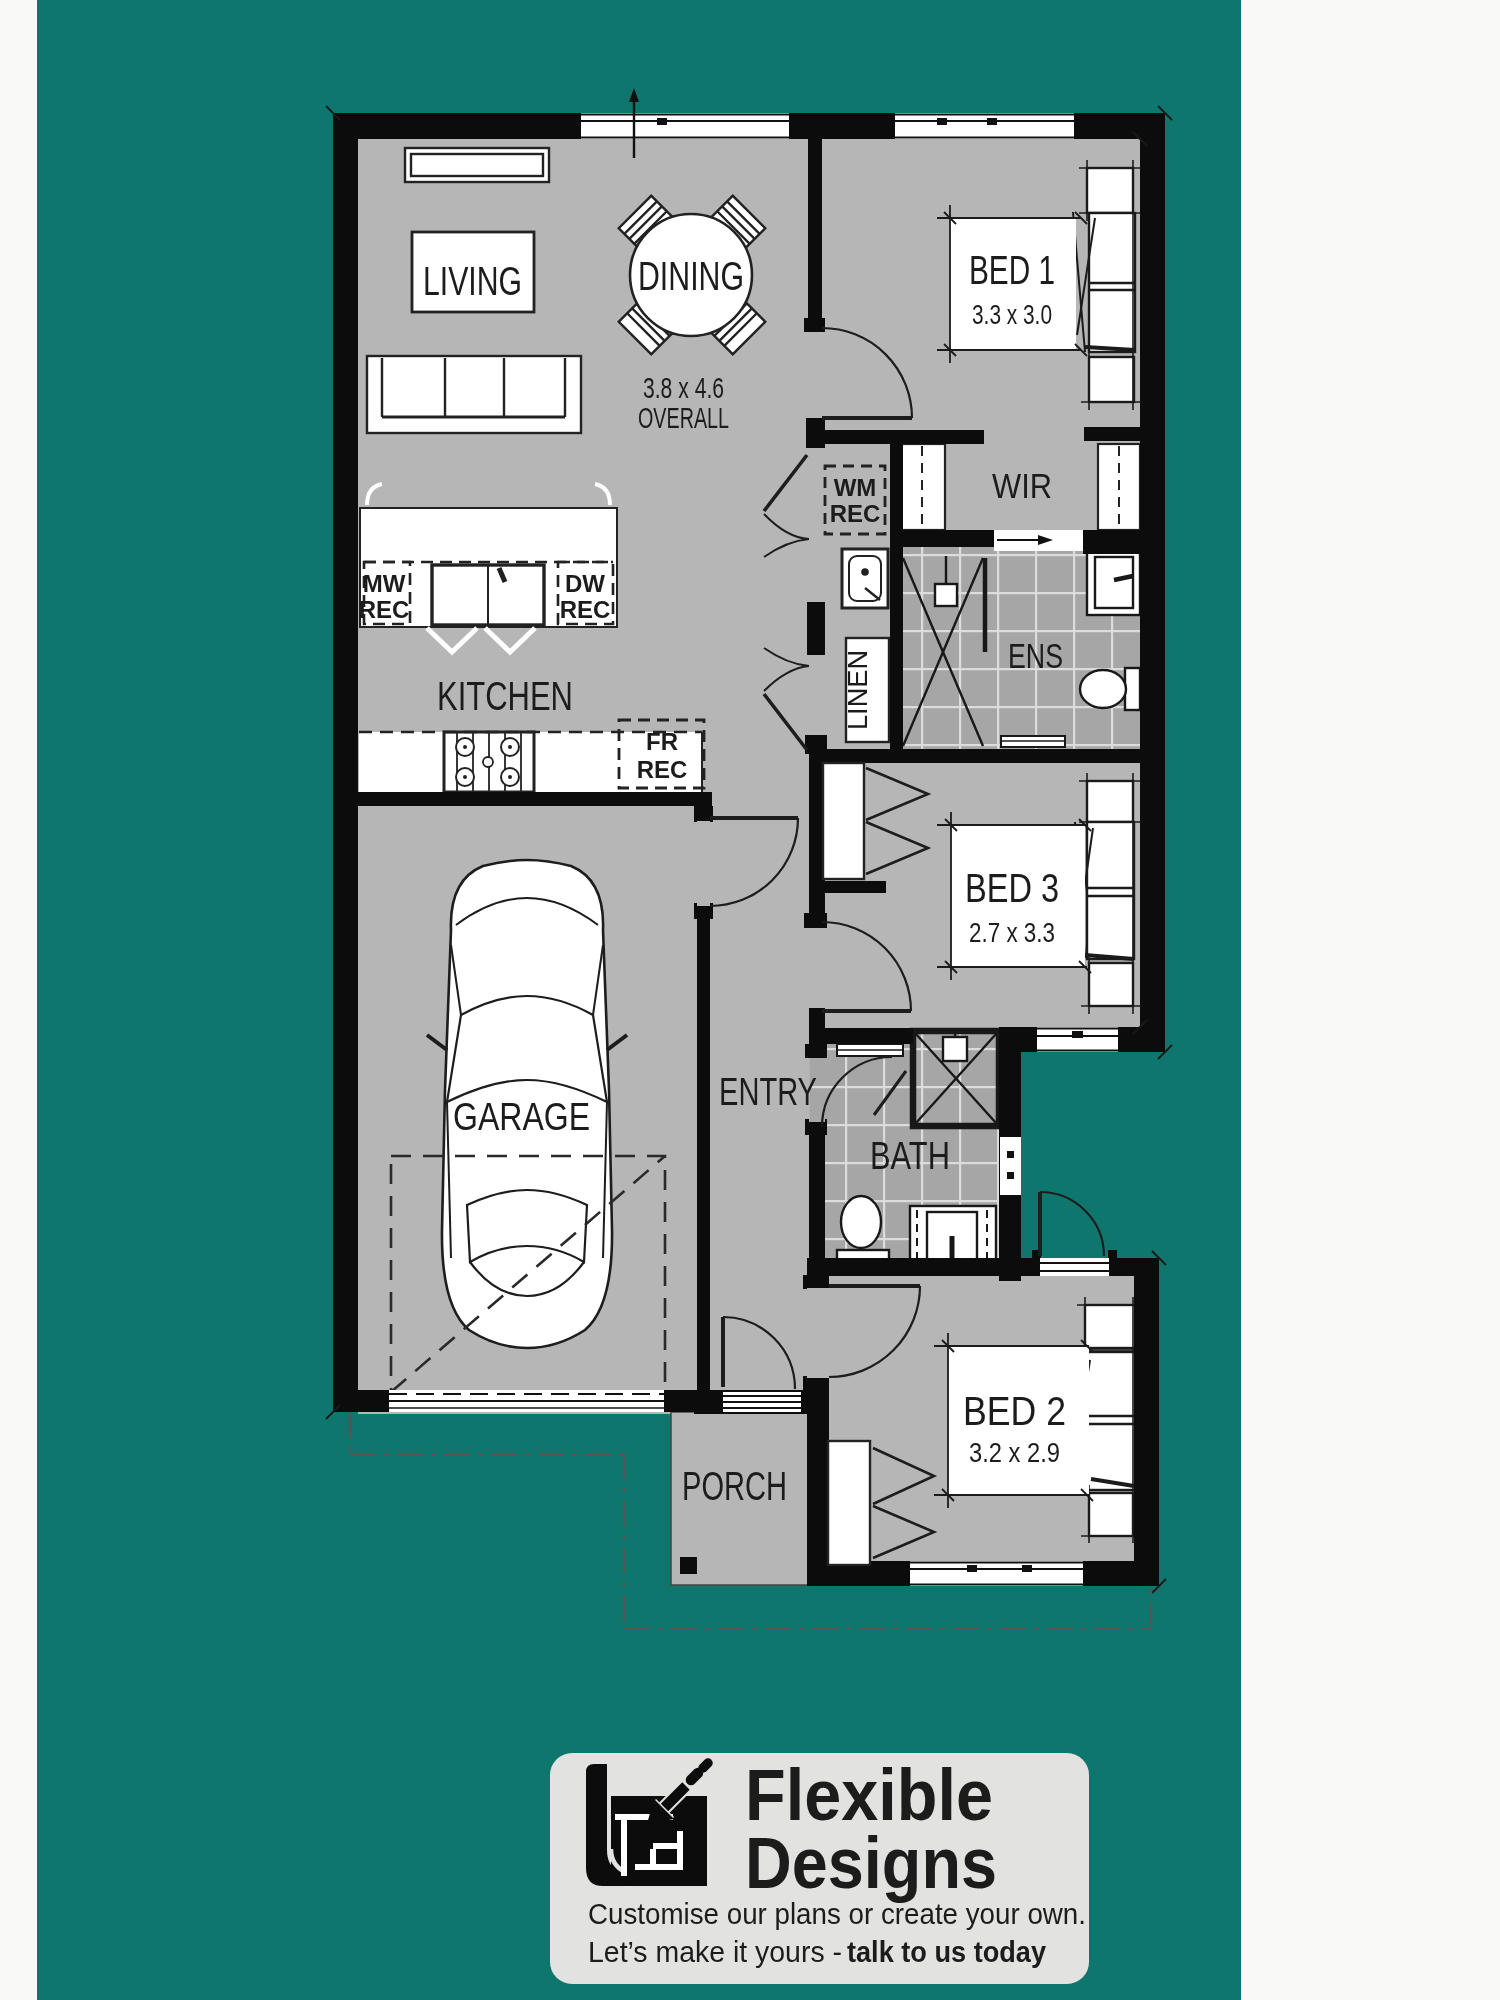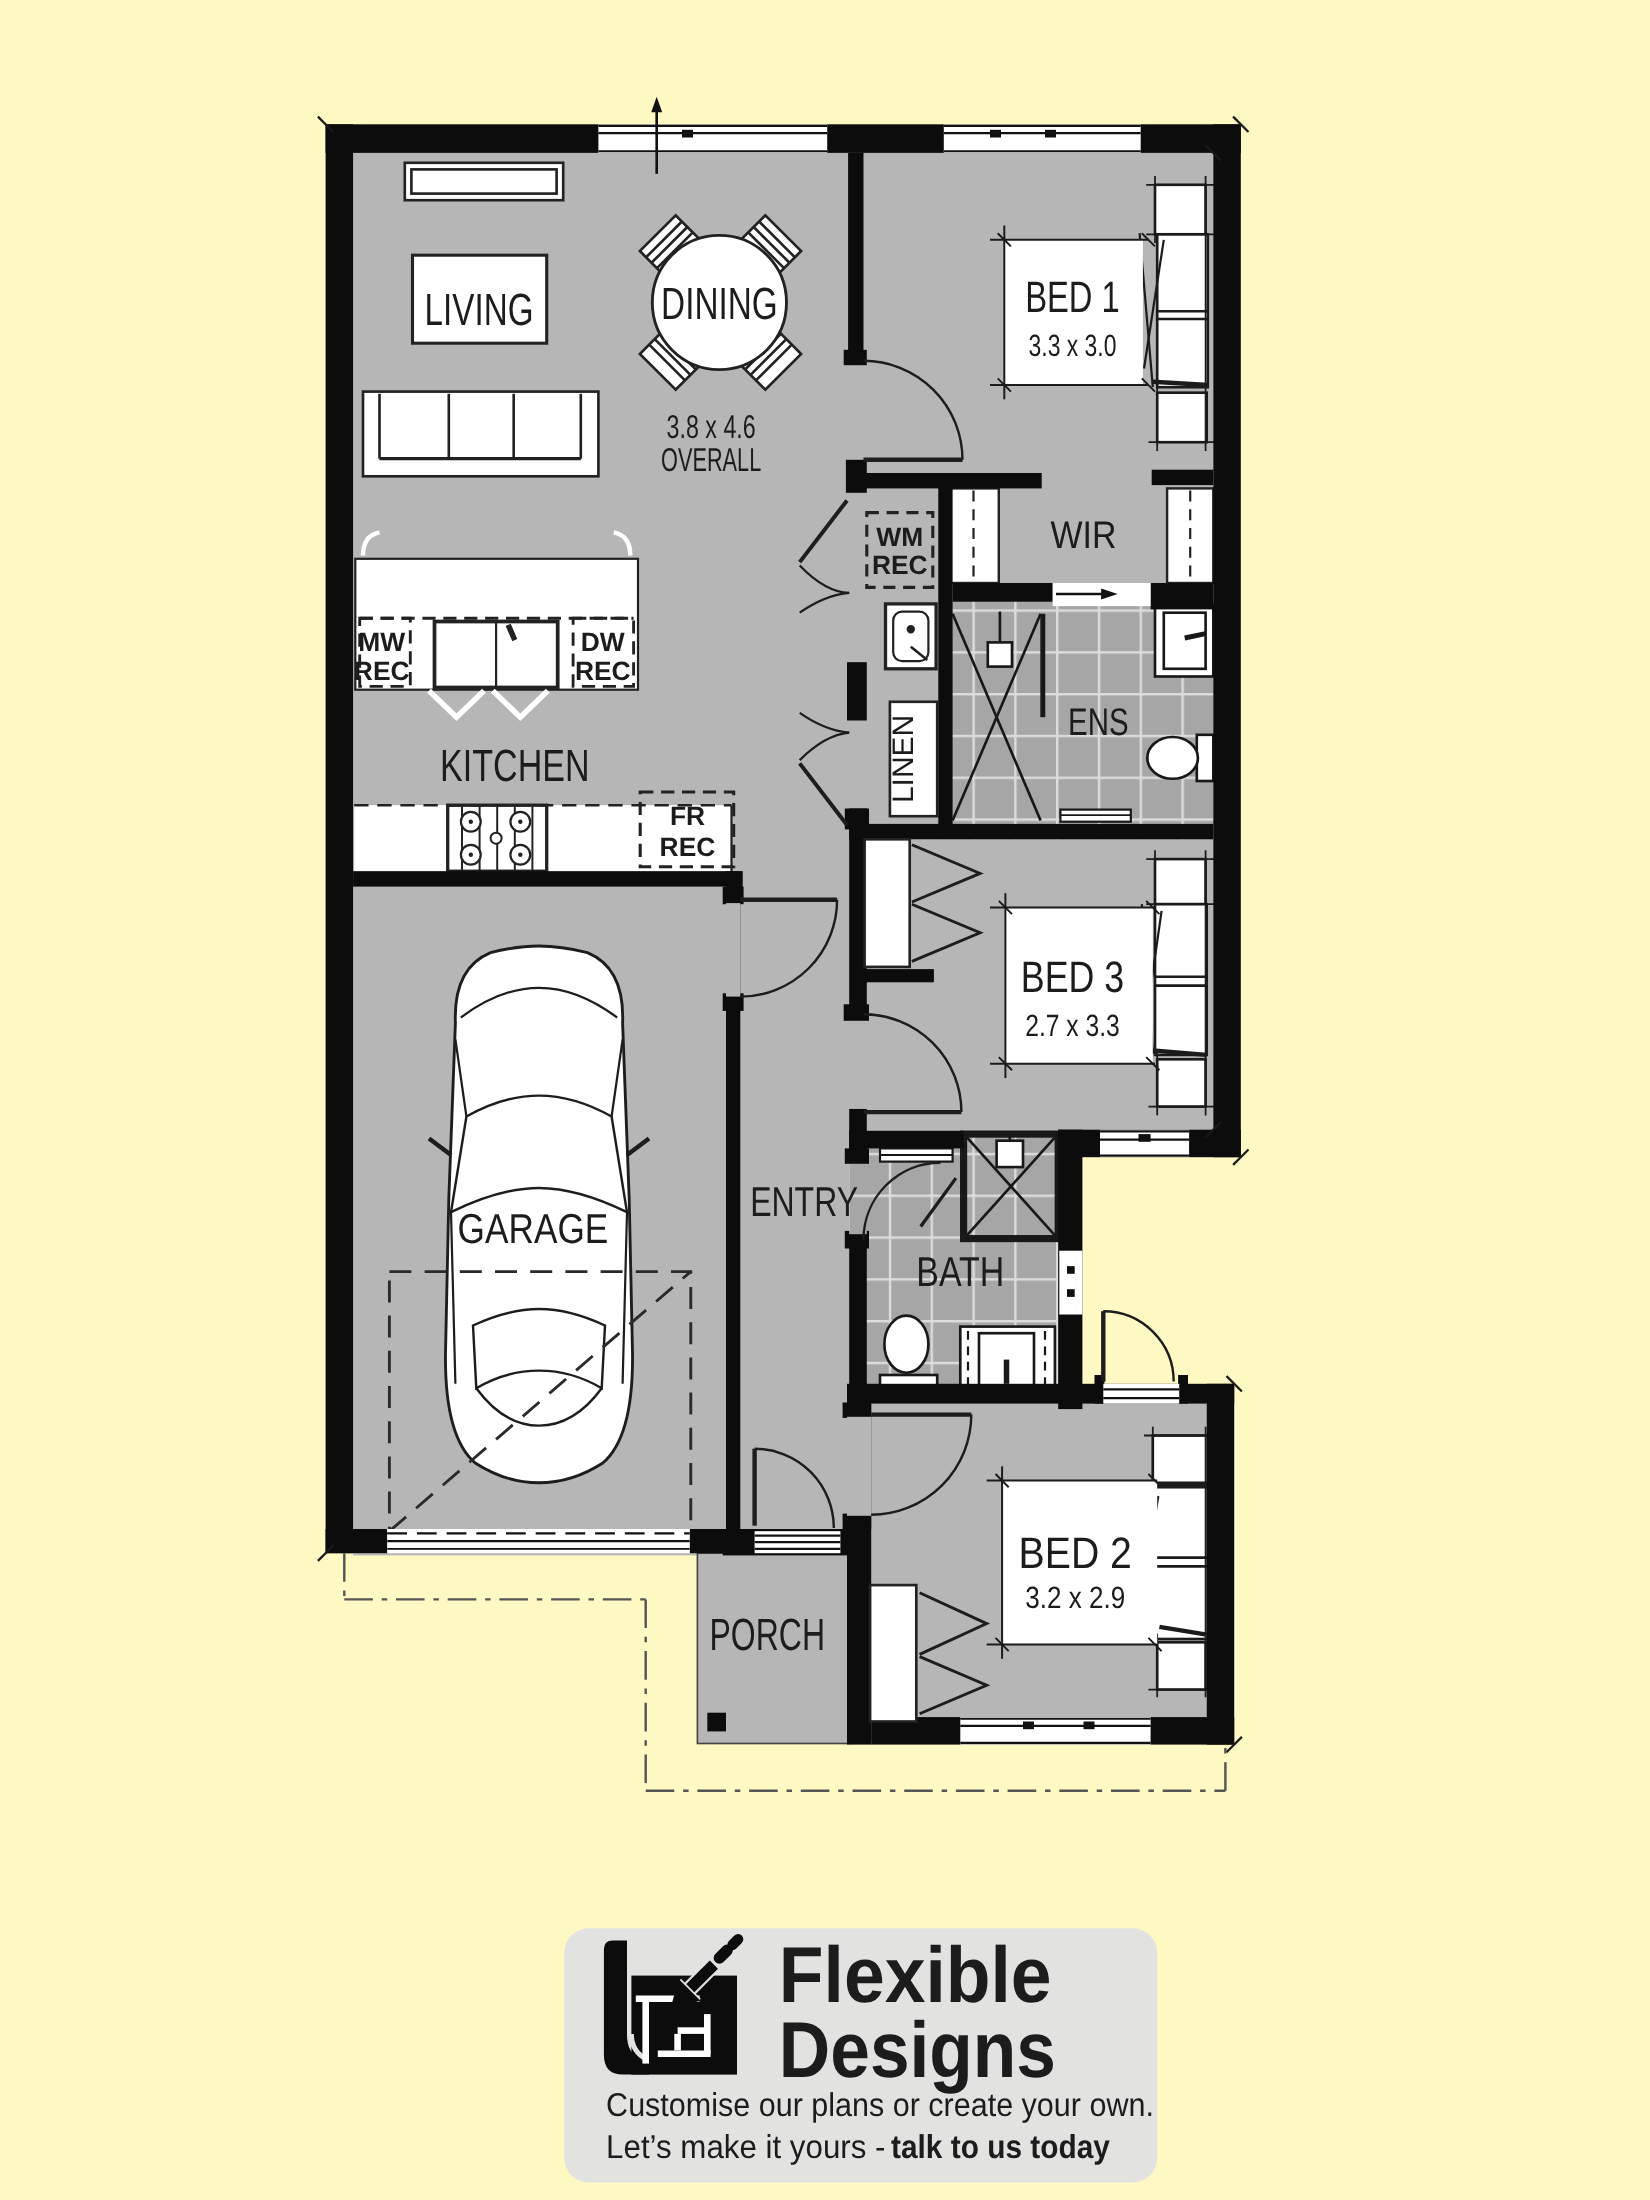--- a/index.html
+++ b/index.html
@@ -1,17 +1,17 @@
 <!DOCTYPE html>
 <html><head>
 <meta charset="utf-8">
 <style>
   html,body{margin:0;padding:0;background:#f9f9f7;}
-  #page{position:relative;width:1500px;height:2000px;background:#fef9c3;overflow:hidden;
-        font-family:"Liberation Sans",sans-serif;}
+  #page{position:relative;width:1204px;height:2000px;background:#0f766e;overflow:hidden;
+        font-family:"Liberation Sans",sans-serif;margin-left:37px;}
   svg{position:absolute;left:0;top:0;}
   text{font-family:"Liberation Sans",sans-serif;fill:#1c1c1c;}
 </style>
 </head>
 <body>
 <div id="page">
 <svg width="1500" height="2000" viewBox="0 0 1500 2000">
 <defs>
   <pattern id="tile" width="38" height="38" patternUnits="userSpaceOnUse" patternTransform="translate(10,22)">
     <rect width="38" height="38" fill="#a6a6a6"></rect>

